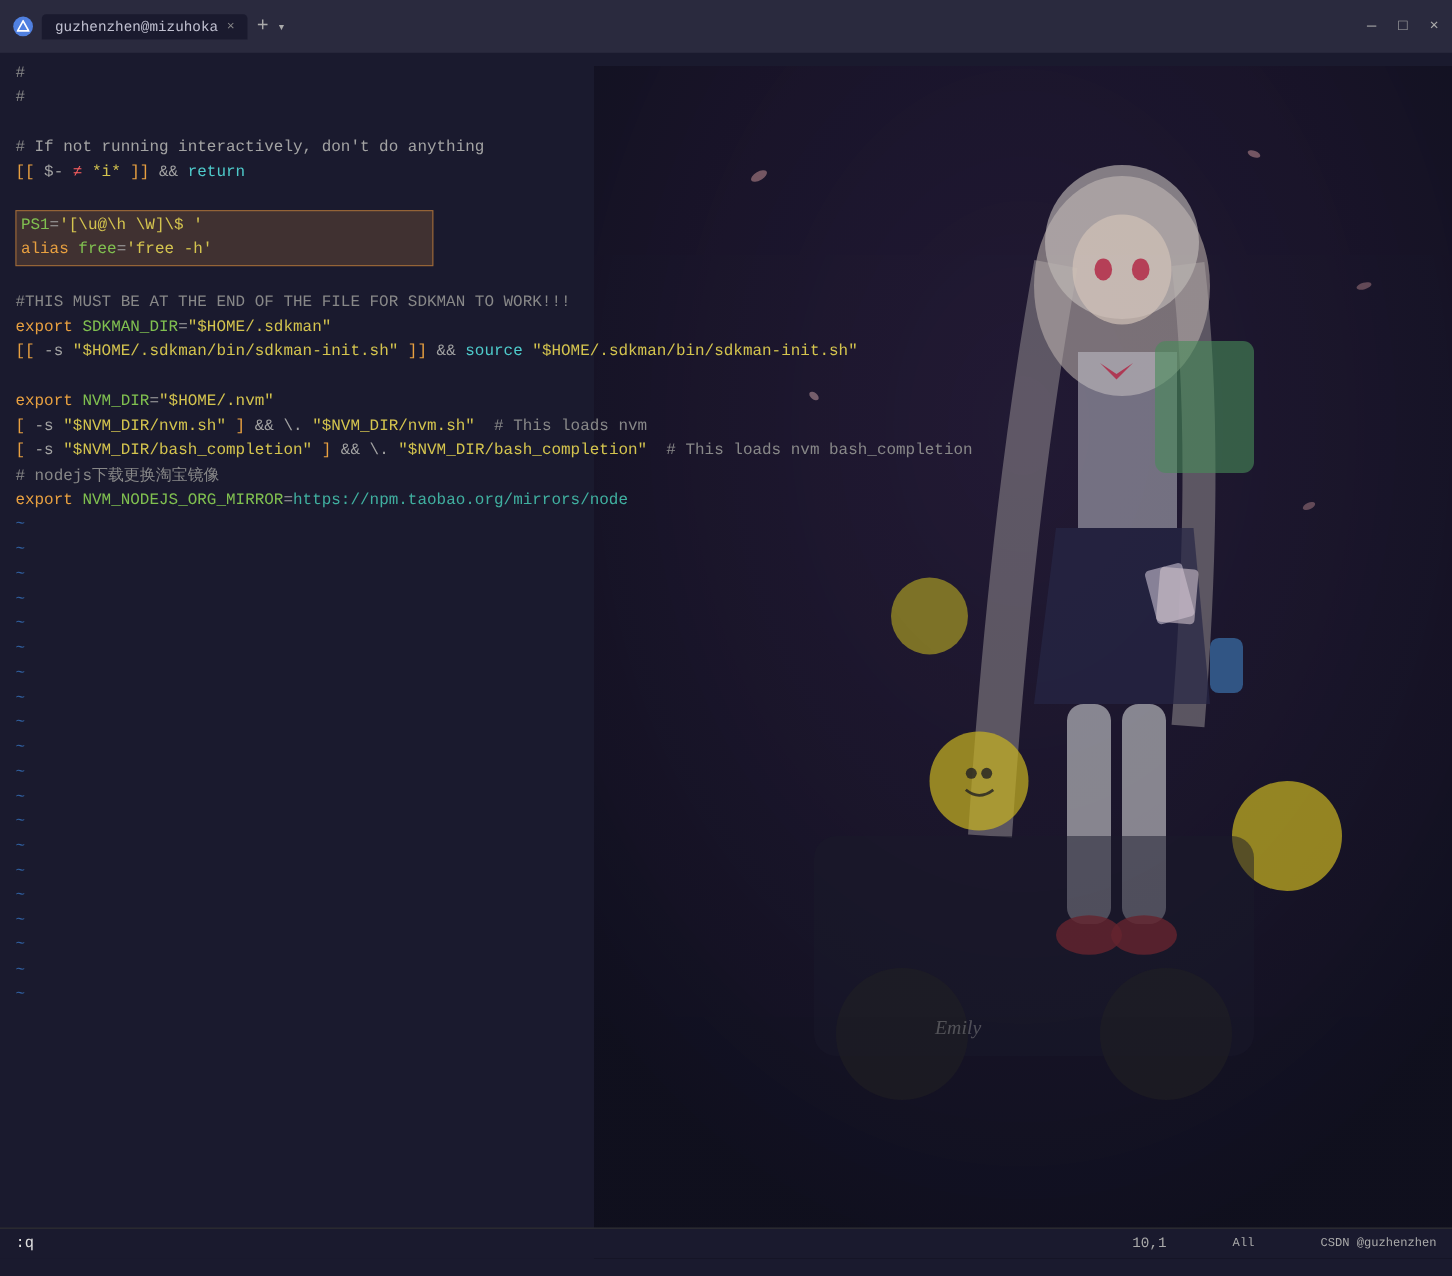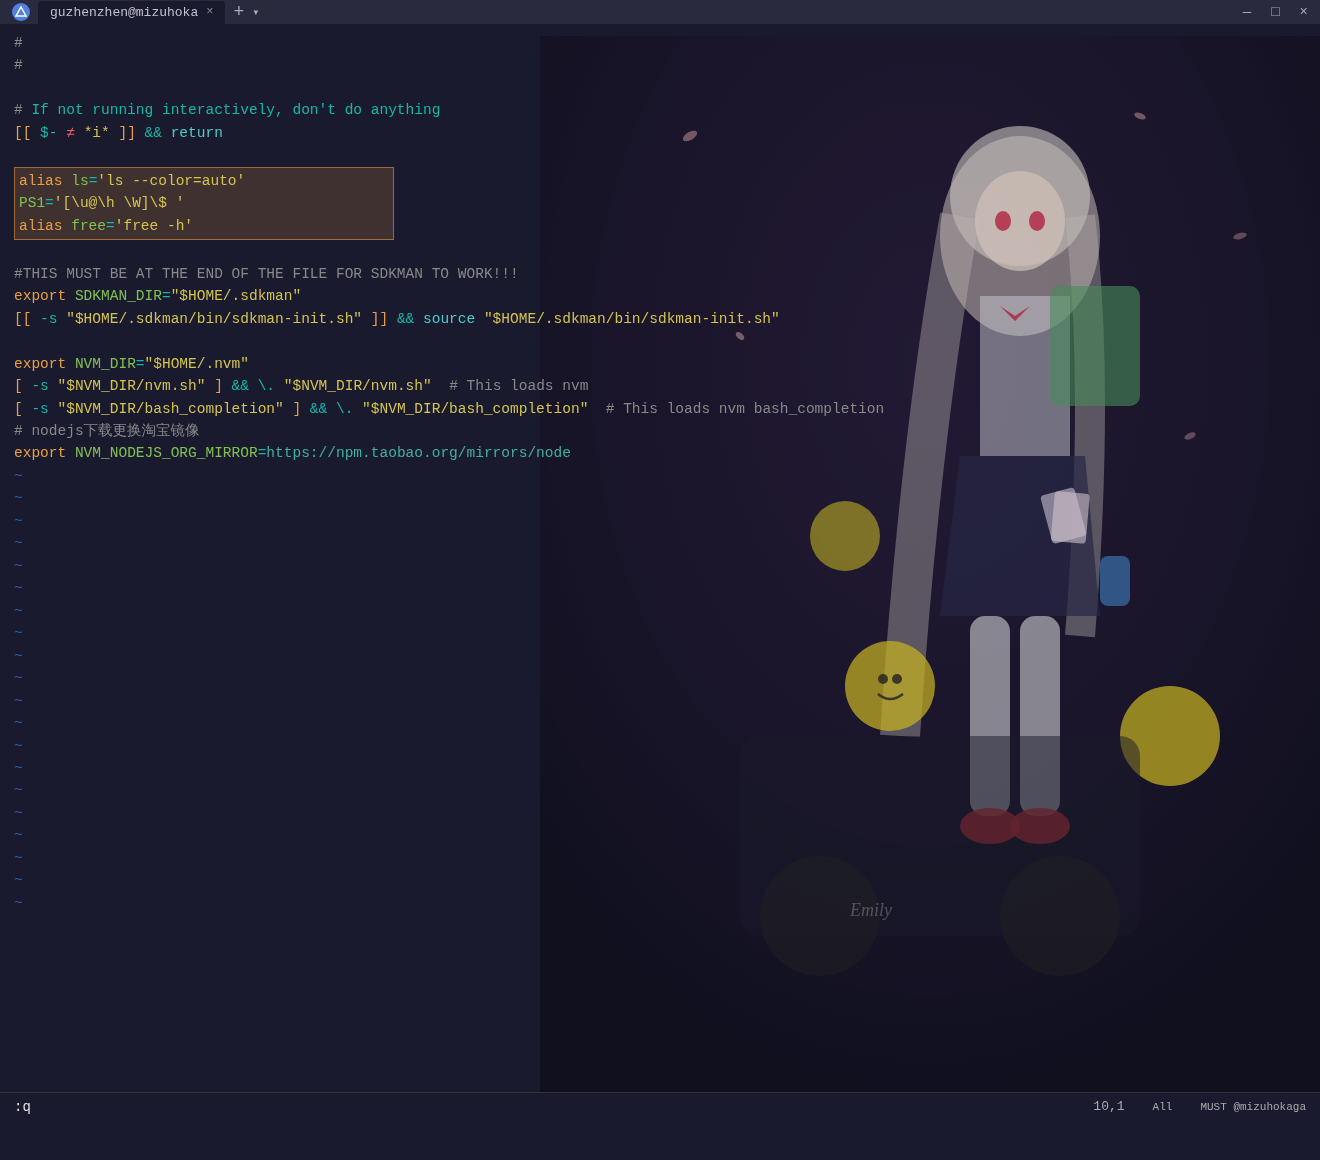--- a/index.html
+++ b/index.html
@@ -10,21 +10,21 @@
       font-family: 'Courier New', Courier, monospace;
       overflow: hidden;
       position: relative;
     }
 
     
     .titlebar {
       display: flex;
       align-items: center;
       background: #2a2a3e;
-      height: 24px;
+      height: 48px;
       padding: 0 12px;
       gap: 8px;
       position: relative;
       z-index: 10;
     }
     .titlebar-tab {
       display: flex;
       align-items: center;
       background: #1a1a2e;
       padding: 4px 12px;
@@ -84,21 +84,21 @@
       position: relative;
       z-index: 5;
       padding: 8px 14px;
       font-size: 14.5px;
       line-height: 1.55;
       color: #c0c0c0;
     }
 
     
     .c-comment { color: #888888; }
-    .c-white { color: #14b8a6; }
+    .c-white { color: #a3a3a3; }
     .c-orange { color: #e8a040; }
     .c-yellow { color: #d4c44e; }
     .c-cyan { color: #4ecaca; }
     .c-teal { color: #40b0a0; }
     .c-lgreen { color: #80c050; }
     .c-lred { color: #ff6060; }
 
     
     .highlight-block {
       background: rgba(180, 120, 60, 0.25);
@@ -123,21 +123,21 @@
       border-top: 1px solid #333;
     }
     .statusbar-cmd {
       color: #e0e0e0;
       font-size: 14px;
       font-family: 'Courier New', monospace;
     }
     .statusbar-right {
       margin-left: auto;
       display: flex;
-      gap: 28px;
+      gap: 60px;
       align-items: center;
     }
     .statusbar-pos {
       color: #aaaaaa;
       font-size: 13px;
       font-family: 'Courier New', monospace;
     }
     .statusbar-info {
       color: #aaaaaa;
       font-size: 11px;
@@ -252,21 +252,20 @@
     <code-line> </code-line>
 
     
     <code-line><span class="c-comment"># </span><span class="c-white">If not running interactively, don't do anything</span></code-line>
     <code-line><span class="c-orange">[[</span><span class="c-white"> $- </span><span class="c-lred">≠</span><span class="c-white"> </span><span class="c-yellow">*i*</span><span class="c-white"> </span><span class="c-orange">]]</span><span class="c-white"> &amp;&amp; </span><span class="c-cyan">return</span></code-line>
 
     <code-line> </code-line>
 
     
     <div class="highlight-block">
-      <code-line><span class="c-orange">alias </span><span class="c-lgreen">ls</span><span class="c-white">=</span><span class="c-yellow">'ls --color=auto'</span></code-line>
       <code-line><span class="c-lgreen">PS1</span><span class="c-white">=</span><span class="c-yellow">'[\u@\h \W]\$ '</span></code-line>
       <code-line><span class="c-orange">alias </span><span class="c-lgreen">free</span><span class="c-white">=</span><span class="c-yellow">'free -h'</span></code-line>
     </div>
 
     <code-line> </code-line>
 
     
     <code-line><span class="c-comment">#THIS MUST BE AT THE END OF THE FILE FOR SDKMAN TO WORK!!!</span></code-line>
     <code-line><span class="c-orange">export </span><span class="c-lgreen">SDKMAN_DIR</span><span class="c-white">=</span><span class="c-yellow">"$HOME/.sdkman"</span></code-line>
     <code-line><span class="c-orange">[[</span><span class="c-white"> -s </span><span class="c-yellow">"$HOME/.sdkman/bin/sdkman-init.sh"</span><span class="c-white"> </span><span class="c-orange">]]</span><span class="c-white"> &amp;&amp; </span><span class="c-cyan">source</span><span class="c-white"> </span><span class="c-yellow">"$HOME/.sdkman/bin/sdkman-init.sh"</span></code-line>
@@ -304,17 +303,17 @@
       <code-line><span class="tilde-lines">~</span></code-line>
     </div>
 
   </div>
 
   <div class="statusbar">
     <span class="statusbar-cmd">:q</span>
     <div class="statusbar-right">
       <span class="statusbar-pos">10,1</span>
       <span class="statusbar-info">All</span>
-      <span class="statusbar-info">MUST @mizuhokaga</span>
+      <span class="statusbar-info">CSDN @guzhenzhen</span>
     </div>
   </div>
 
 </div>
 
 </body></html>

